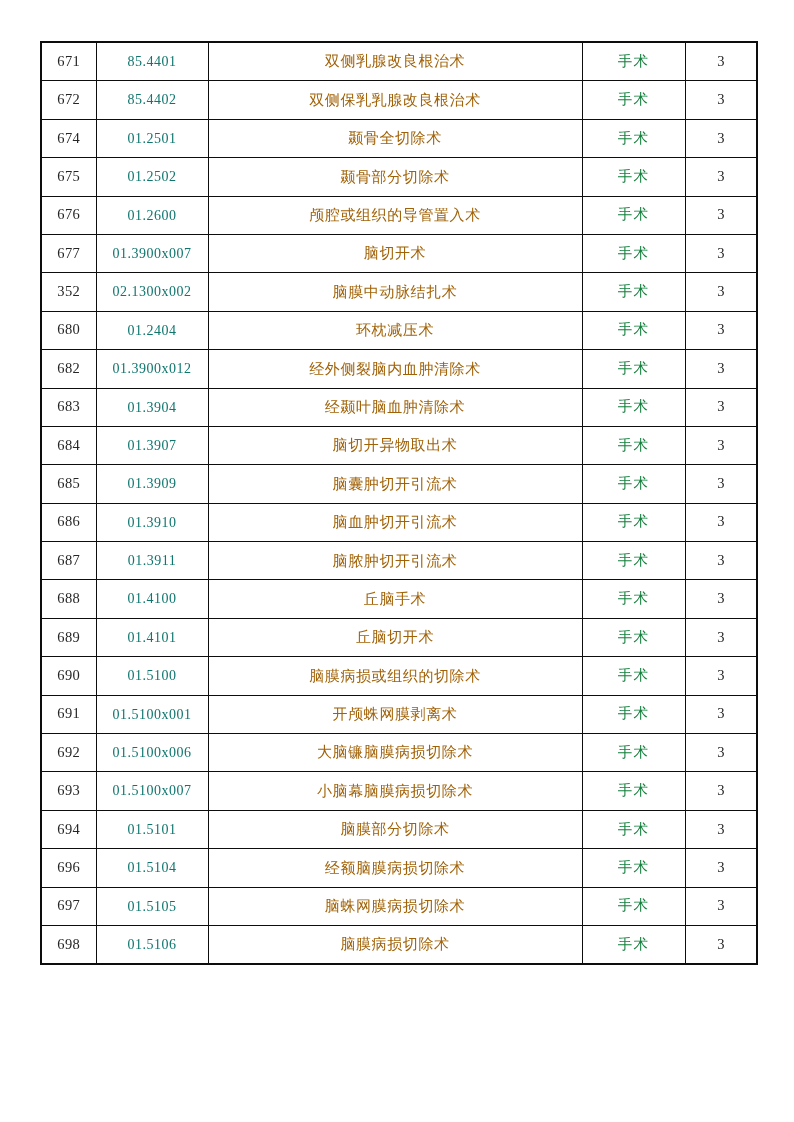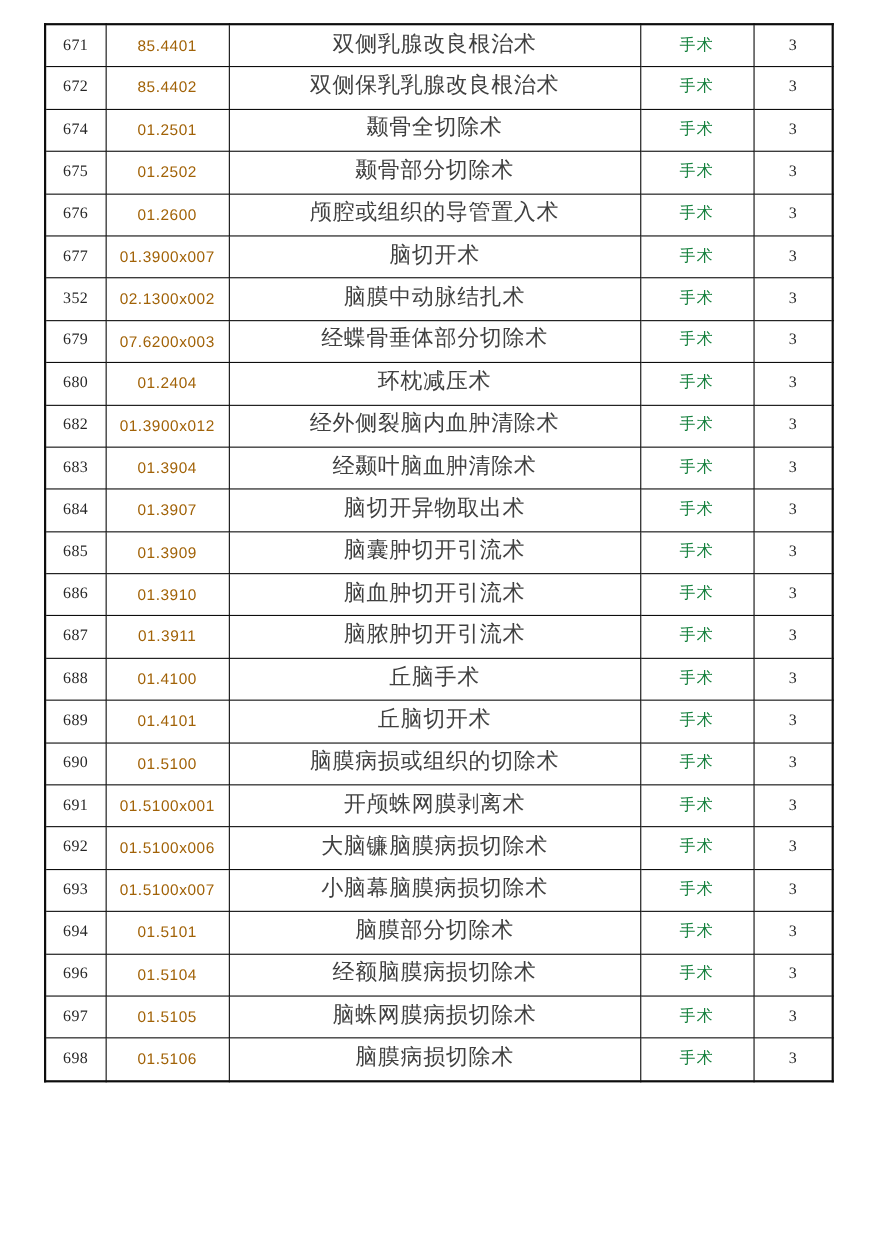--- a/index.html
+++ b/index.html
@@ -15,20 +15,21 @@
     color: #1a1a1a;
     -webkit-font-smoothing: antialiased;
   }
 
   .page {
     position: relative;
     width: 794px;
     height: 835px;
     box-sizing: border-box;
     background: #ffffff;
+    margin-top: 20px;
   }
 
   .table-wrap {
     position: absolute;
     left: 40px;
     top: 21px;
     width: 716px;
   }
 
   table.code-table {
@@ -60,31 +61,31 @@
   col.c-level { width: 72px; }
 
   .cell-seq {
     font-family: "Liberation Serif", "DejaVu Serif", serif;
     font-size: 14.5px;
     letter-spacing: 0.4px;
     color: #262626;
   }
 
   .cell-code {
-    font-family: Liberation Sans, sans-serif;
+    font-family: Liberation Serif, serif;
     font-size: 14px;
     letter-spacing: 0.5px;
+    color: #0f766e;
+  }
+
+  .cell-name {
+    font-family: Liberation Serif, serif;
+    font-size: 15px;
+    letter-spacing: 0.6px;
     color: #a16207;
-  }
-
-  .cell-name {
-    font-family: Liberation Mono, monospace;
-    font-size: 20px;
-    letter-spacing: 0.6px;
-    color: #404040;
   }
 
   .cell-cat {
     font-family: "DejaVu Serif", "Liberation Serif", serif;
     font-size: 14.5px;
     letter-spacing: 1.2px;
     color: #15803d;
   }
 
   .cell-level {
@@ -150,27 +151,20 @@
             <td class="cell-level">3</td>
           </tr>
           <tr>
             <td class="cell-seq">352</td>
             <td class="cell-code">02.1300x002</td>
             <td class="cell-name">脑膜中动脉结扎术</td>
             <td class="cell-cat">手术</td>
             <td class="cell-level">3</td>
           </tr>
           <tr>
-            <td class="cell-seq">679</td>
-            <td class="cell-code">07.6200x003</td>
-            <td class="cell-name">经蝶骨垂体部分切除术</td>
-            <td class="cell-cat">手术</td>
-            <td class="cell-level">3</td>
-          </tr>
-          <tr>
             <td class="cell-seq">680</td>
             <td class="cell-code">01.2404</td>
             <td class="cell-name">环枕减压术</td>
             <td class="cell-cat">手术</td>
             <td class="cell-level">3</td>
           </tr>
           <tr>
             <td class="cell-seq">682</td>
             <td class="cell-code">01.3900x012</td>
             <td class="cell-name">经外侧裂脑内血肿清除术</td>

